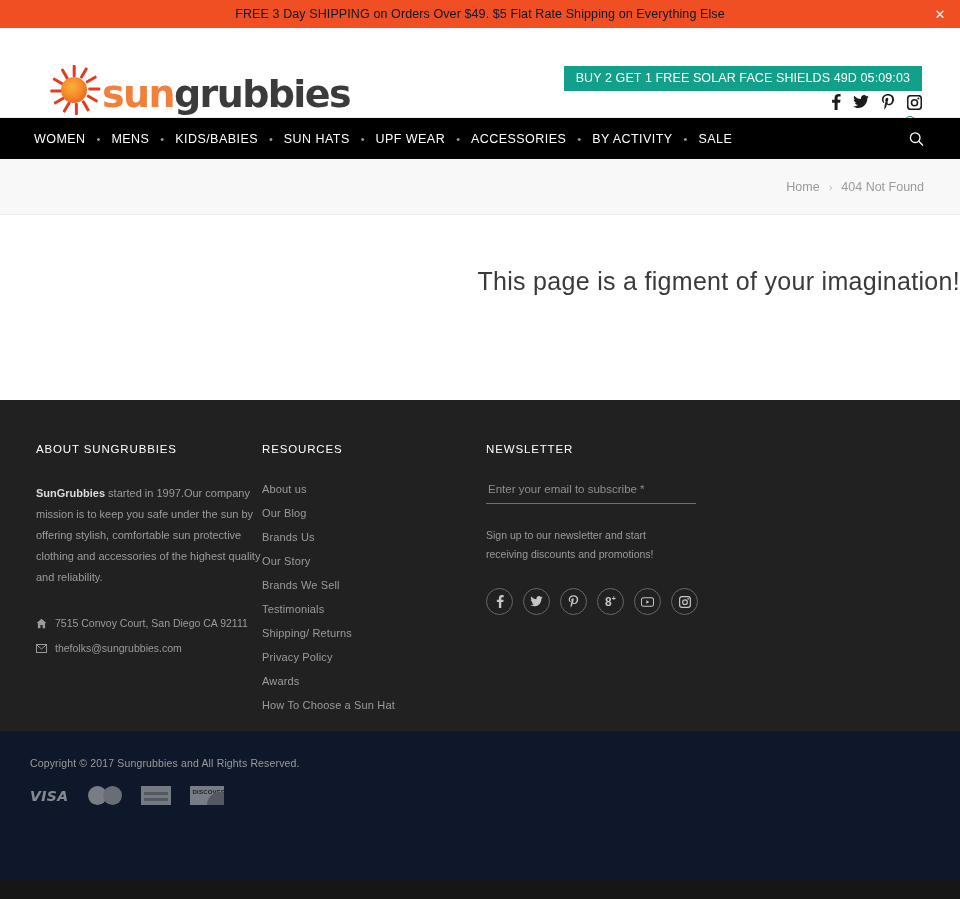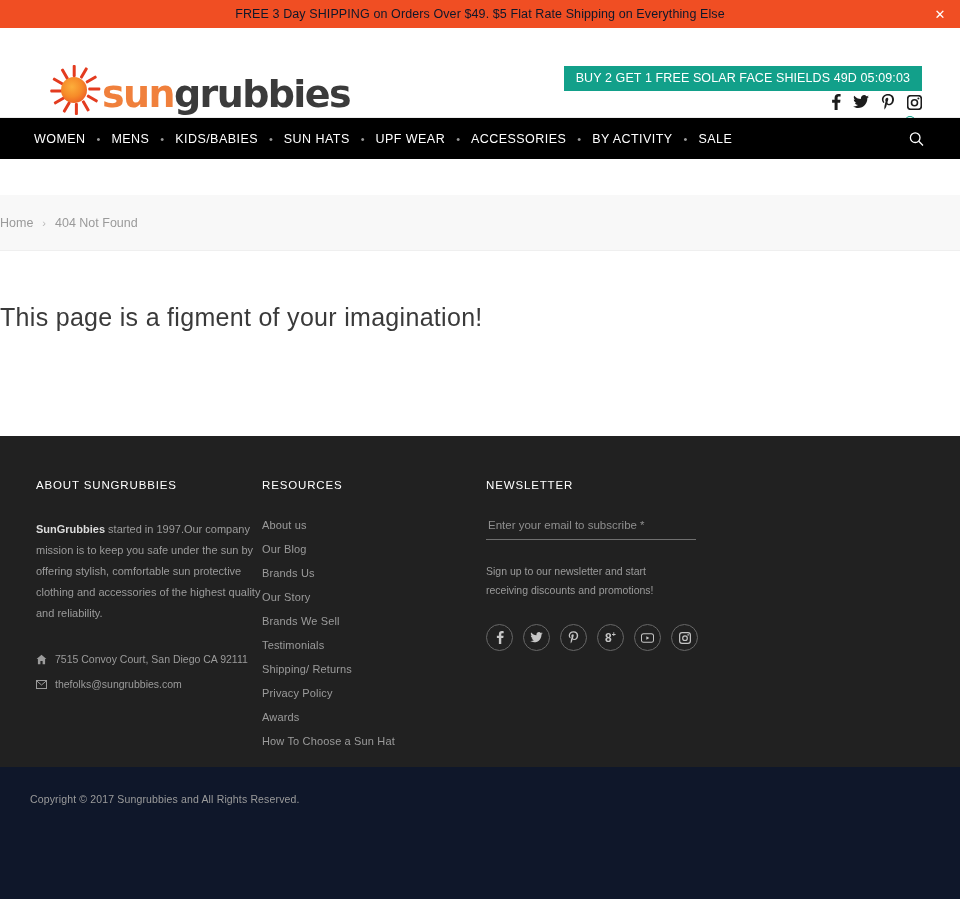--- a/index.html
+++ b/index.html
@@ -111,31 +111,31 @@
   .nav-dot { color: #9a9a9a; font-size: 11px; margin: 0 11px; }
   .nav-search {
     position: absolute; right: 36px; top: 50%; transform: translateY(-50%);
     cursor: pointer; line-height: 0;
   }
 
   
   .crumbs {
     height: 56px; background: #f8f8f8;
     border-bottom: 1px solid #efefef;
-    display: flex; align-items: center;  margin-top: 36px;
+    display: flex; align-items: center; justify-content: flex-end;
   }
   .crumbs-inner { margin-right: 36px; display: flex; align-items: center; gap: 9px; }
   .crumb { font-size: 12.5px; color: #9a9a9a; cursor: pointer; }
   .crumb.current { color: #9a9a9a; cursor: default; }
   .crumb-sep { color: #b9b9b9; font-size: 11px; }
 
   
   .main {
     height: 185px; background: #ffffff;
-    display: flex; flex-direction: column; align-items: flex-start;
+    display: flex; flex-direction: column; align-items: flex-end;
     padding-top: 52px;
   }
   .err-title {
     font-size: 25px; color: #3a3a3a; font-weight: 400; letter-spacing: .3px;
   }
   .err-sub {
     margin-top: 26px; font-size: 13px; color: #5a5a5a;
   }
 
   
@@ -427,14 +427,33 @@
             </svg>
         </span>
       </div>
     </div>
 
   </div>
 </div>
 
 <div class="copybar">
   <div class="copy-text">Copyright © 2017 Sungrubbies and All Rights Reserved.</div>
+  <div class="pay-row">
+    <span class="pay">
+        <span class="pay-visa">VISA</span>
+      </span>
+    <span class="pay">
+        <span class="pay-mc">
+          <i></i>
+          <i></i>
+        </span>
+      </span>
+    <span class="pay">
+        <span class="pay-amex"></span>
+      </span>
+    <span class="pay">
+        <span class="pay-disc">
+          <span>DISCOVER</span>
+        </span>
+      </span>
+  </div>
 </div>
 <div class="tail"></div>
 
 </body></html>

